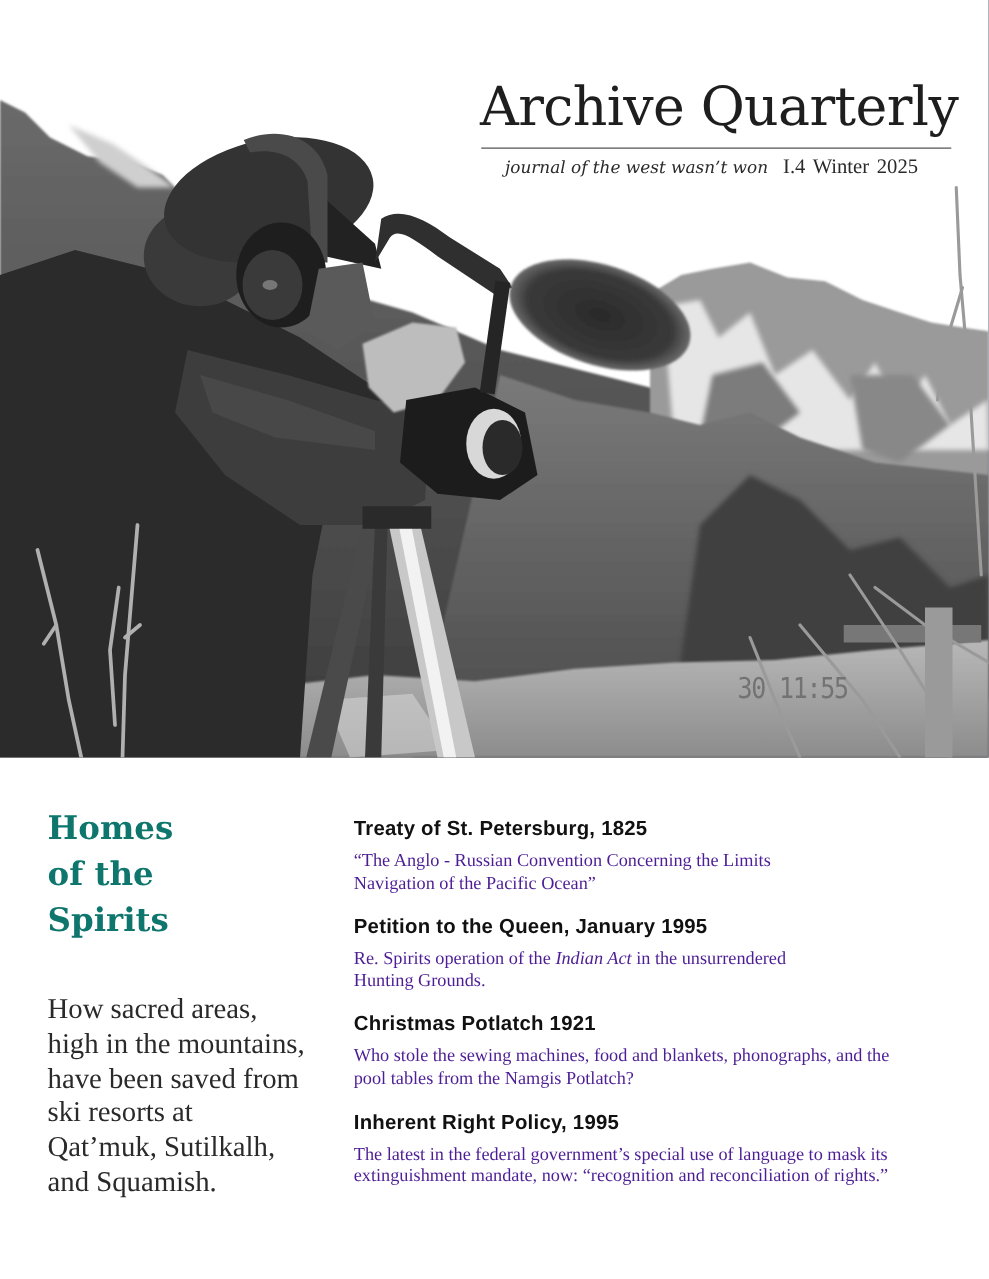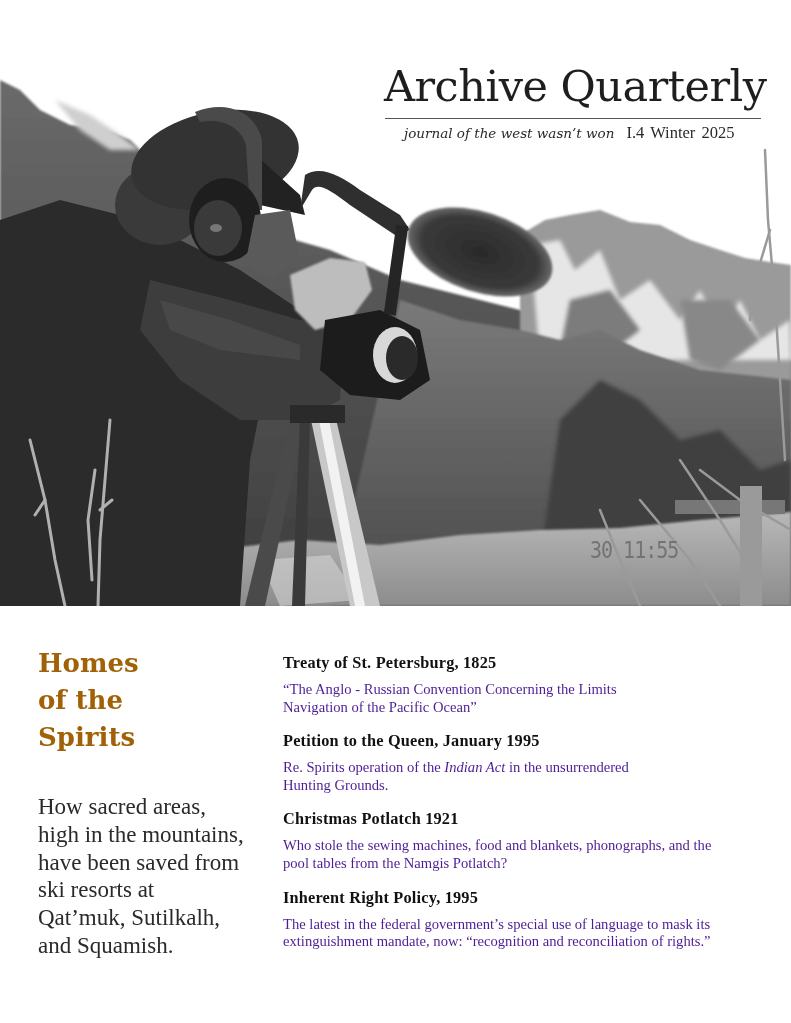--- a/index.html
+++ b/index.html
@@ -29,34 +29,34 @@
     display:flex; align-items:baseline;
     font-size:16px; color:#2a2a2a; white-space:nowrap;gap:12px;
   }
   .mast-tagline { font-style:italic; font-family:"DejaVu Serif", serif; font-size:13.5px; }
   .mast-issue { font-family:"Liberation Serif", serif; font-size:16.5px; word-spacing:2px; padding-right:4px; }
 
   
   .feature { position:absolute; left:38px; top:645px; width:225px; }
   .feature-title {
     font-family:"DejaVu Serif", serif; font-weight:bold; font-size:26px;
-    line-height:37px; color:#a16207;
+    line-height:37px; color:#0f766e;
   }
   .feature-title span { display:block; }
   .feature-blurb {
     margin-top:37px; font-family:"Liberation Serif", serif; font-size:23px;
     line-height:27.8px; color:#2a2a2a;
   }
   .feature-blurb span { display:block; white-space:nowrap; }
 
   
   .articles { position:absolute; left:283px; top:652px; width:480px; }
   .article { margin-bottom:14px; }
   .article-head {
-    font-family:Liberation Serif, serif; font-weight:bold; font-size:16.3px;
+    font-family:Liberation Sans, sans-serif; font-weight:bold; font-size:16.3px;
     color:#111; line-height:22px; letter-spacing:0.2px; white-space:nowrap;
   }
   .article-body {
     margin-top:7px; font-family:"Liberation Serif", serif; font-size:14.6px;
     line-height:17.6px; color:#4c1d95;
   }
   .article-body span.line { display:block; white-space:nowrap; }
   .article-body i { font-style:italic; }
 </style>
 </head>

